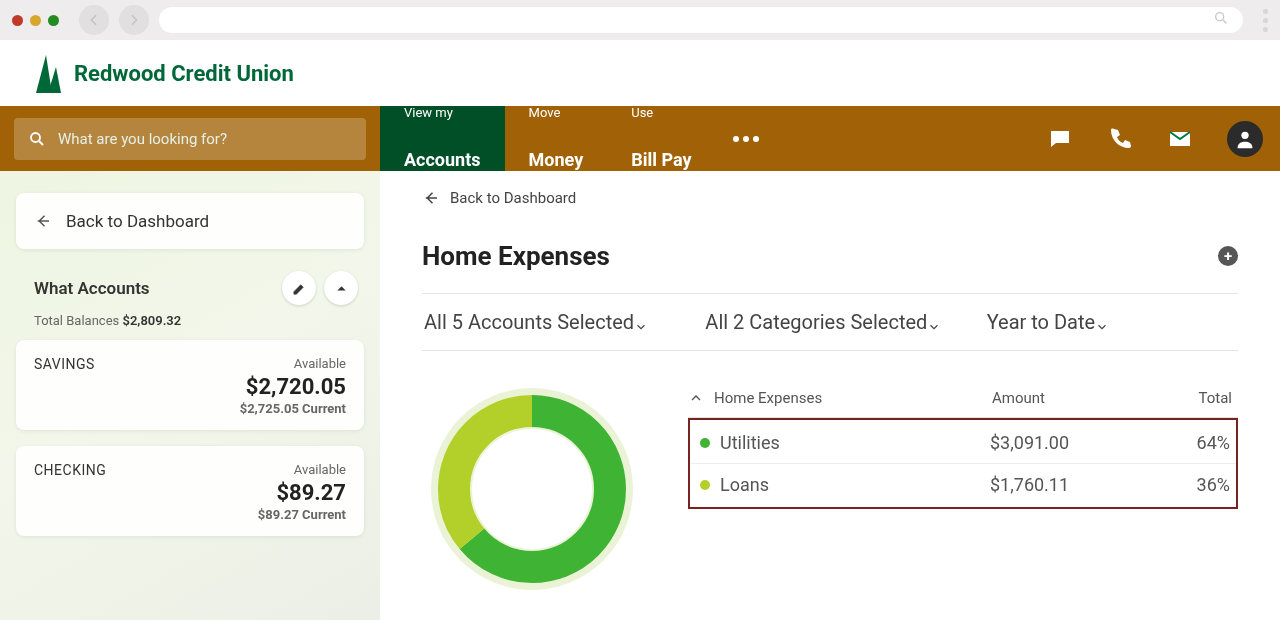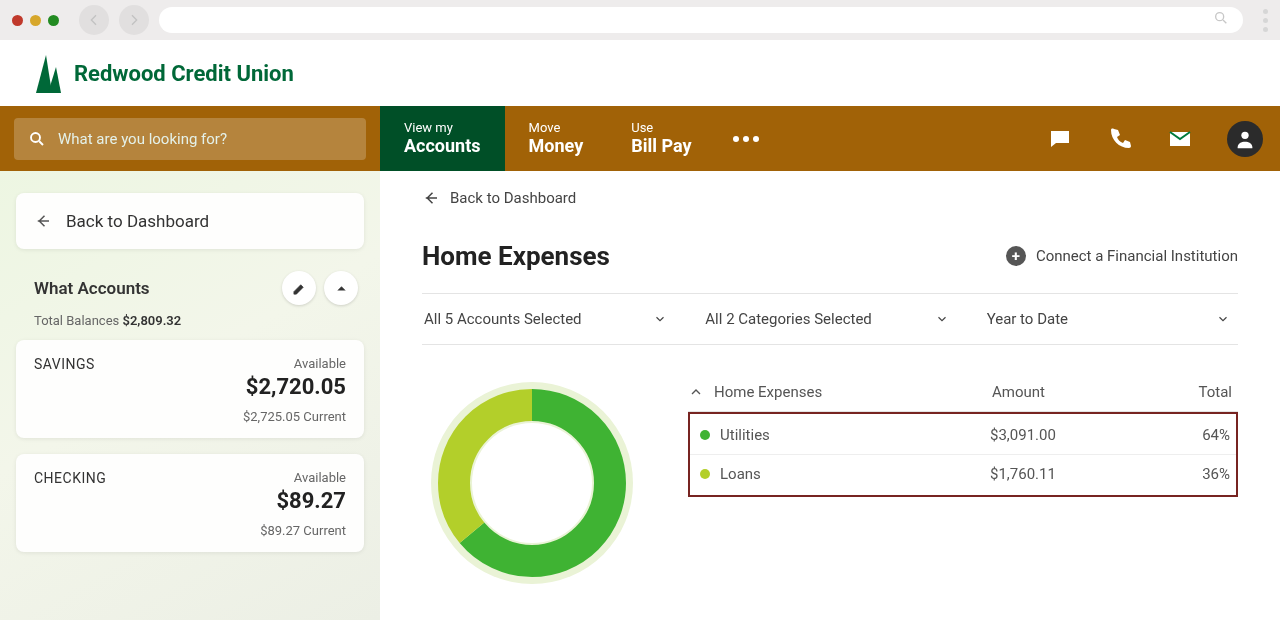--- a/index.html
+++ b/index.html
@@ -26,21 +26,21 @@
   .tri1 { border-width: 0 6px 38px 10px; border-color: transparent transparent #006838 transparent; left:0; }
   .tri2 { border-width: 0 5px 26px 8px; border-color: transparent transparent #006838 transparent; left:12px; }
   .logo-text { font-size: 22px; font-weight: 700; color:#006838; white-space:nowrap; }
 
   
   .navbar { height: 65px; background:#a16207; display:flex; align-items:stretch; }
   .search-wrap { width: 380px; display:flex; align-items:center; padding:0 14px; }
   .search-box { flex:1; background: rgba(255,255,255,0.22); border-radius:4px; height:42px; display:flex; align-items:center; gap:12px; padding:0 14px; }
   .search-box svg { width:18px; height:18px; fill:#fff; }
   .search-ph { color:#e4f1e9; font-size:15px; }
-  .navitem { display:flex; flex-direction:column; justify-content:center; padding:0 24px; color:#fff; cursor:pointer; }
+  .navitem { display:flex; flex-direction:column; justify-content:space-between; padding:0 24px; color:#fff; cursor:pointer; }
   .navitem.active { background:#004f27; }
   .nav-small { font-size:13px; font-weight:400; line-height:1.1; }
   .nav-large { font-size:18px; font-weight:700; line-height:1.2; }
   .nav-spacer { flex:1; }
   .icon-btn { width:60px; display:flex; align-items:center; justify-content:center; }
   .icon-btn svg { width:24px; height:24px; fill:#fff; }
   .avatar-btn { width:70px; display:flex; align-items:center; justify-content:center; }
   .avatar-circle { width:36px; height:36px; border-radius:50%; background:#2b2b2b; display:flex; align-items:center; justify-content:center; }
   .avatar-circle svg { width:22px; height:22px; fill:#fff; }
   .more-dots { display:flex; gap:4px; }
@@ -59,54 +59,54 @@
   .section-sub { font-size:13px; color:#666; padding-left:18px; margin-bottom:12px; }
   .section-sub b { color:#333; font-weight:600; }
   .round-btn { width:34px; height:34px; border-radius:50%; background:#fff; display:flex; align-items:center; justify-content:center; box-shadow:0 1px 3px rgba(0,0,0,0.15); margin-left:8px; cursor:pointer; }
   .round-btn svg { width:15px; height:15px; stroke:#333; fill:#333; }
   .flex-spacer { flex:1; }
   .acct-card { padding:16px 18px 14px 18px; margin-bottom:16px; }
   .acct-row { display:flex; justify-content:space-between; align-items:flex-start; }
   .acct-name { font-size:14px; letter-spacing:0.5px; color:#333; }
   .avail-label { font-size:13px; color:#666; text-align:right; }
   .acct-amt { font-size:22px; font-weight:700; color:#222; text-align:right; margin-top:2px; }
-  .acct-cur { font-size:13px; color:#666; text-align:right; margin-top:10px; }
+  .acct-cur { font-size:13px; color:#666; text-align:right; margin-top:2px;font-weight:bold; }
 
   
   .main { flex:1; padding:18px 42px 0 42px; overflow:hidden; }
   .back-link { display:inline-flex; align-items:center; gap:10px; color:#444; font-size:15px; cursor:pointer; margin-bottom:34px; }
   .back-link svg { width:18px; height:18px; stroke:#444; fill:none; stroke-width:2; }
   .page-head { display:flex; align-items:center; margin-bottom:22px; }
   .page-title { font-size:26px; font-weight:700; color:#222; }
   .connect { display:flex; align-items:center; gap:10px; color:#444; font-size:15px; cursor:pointer; }
   .plus-ico { width:20px; height:20px; border-radius:50%; background:#565656; display:flex; align-items:center; justify-content:center; color:#fff; font-size:15px; font-weight:700; line-height:1; }
 
   .filter-row { display:flex; border-top:1px solid #e4e4e4; border-bottom:1px solid #e4e4e4; }
-  .filter { flex:1; display:flex; align-items:center; justify-content:space-between; padding:16px 8px 16px 2px; color:#444; font-size:15px; cursor:pointer; }
+  .filter { flex:1; display:flex; align-items:center; padding:16px 8px 16px 2px; color:#444; font-size:20px; cursor:pointer; }
   .filter:not(:last-child){ margin-right:28px; }
   .chev { width:14px; height:14px; }
   .chev svg { width:14px; height:14px; stroke:#444; fill:none; stroke-width:2; }
 
   .chart-row { display:flex; align-items:flex-start; margin-top:28px; }
   .donut-wrap { width:260px; position:relative; }
   .donut-center { position:absolute; left:0; right:0; top:85px; text-align:center; }
   .donut-amt { font-size:22px; font-weight:700; color:#222; }
   .donut-lbl { font-size:14px; color:#444; margin-top:2px; }
 
   .table-wrap { flex:1; margin-left:6px; }
   .thead { display:flex; justify-content:flex-end; color:#666; font-size:14px; padding:0 6px 6px 0; }
   .thead .c-pct { width:70px; text-align:right; }
   .title-row { display:flex; align-items:center; gap:10px; border-bottom:1px solid #e4e4e4; padding:10px 6px 10px 0; color:#555; font-size:15px; }
   .title-row .lbl { flex:1; }
   .title-row .amt { width:160px; color:#555; }
   .title-row .pct { width:70px; text-align:right; color:#555; }
   .title-row svg { width:16px; height:16px; stroke:#555; fill:none; stroke-width:2; }
 
   .hlbox { border:2px solid #772421; padding:2px 0; }
-  .datarow { display:flex; align-items:center; gap:10px; padding:10px 6px 10px 10px; color:#555; font-size:15px; }
+  .datarow { display:flex; align-items:center; gap:10px; padding:10px 6px 10px 10px; color:#555; font-size:18px; }
   .datarow:not(:last-child){ border-bottom:1px solid #eee; }
   .datarow .dotc { width:10px; height:10px; border-radius:50%; }
   .datarow .lbl { flex:1; }
   .datarow .amt { width:160px; }
   .datarow .pct { width:70px; text-align:right; }
 
 </style>
 </head>
 <body>
 
@@ -260,21 +260,20 @@
           <path d="M14 5l-7 7 7 7M5 12h15"></path>
         </svg>
       <span>Back to Dashboard</span>
     </div>
 
     <div class="page-head">
       <span class="page-title">Home Expenses</span>
       <span class="flex-spacer"></span>
       <div class="connect">
         <span class="plus-ico">+</span>
-        <span>Connect a Financial Institution</span>
       </div>
     </div>
 
     <div class="filter-row">
       <div class="filter">
         <span>All 5 Accounts Selected</span>
         <span class="chev"><svg viewBox="0 0 24 24">
               <path d="M6 9l6 6 6-6"></path>
             </svg></span>
       </div>

